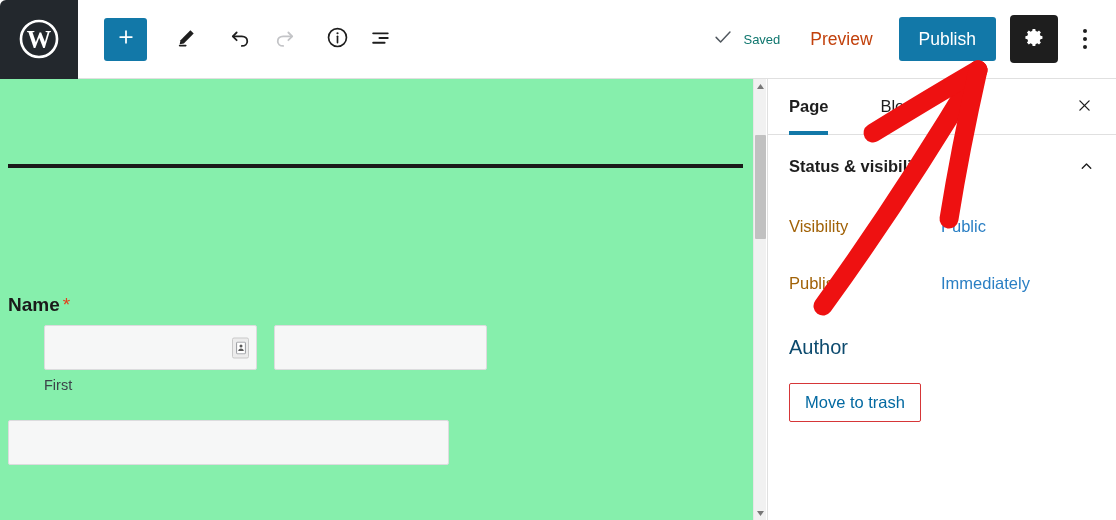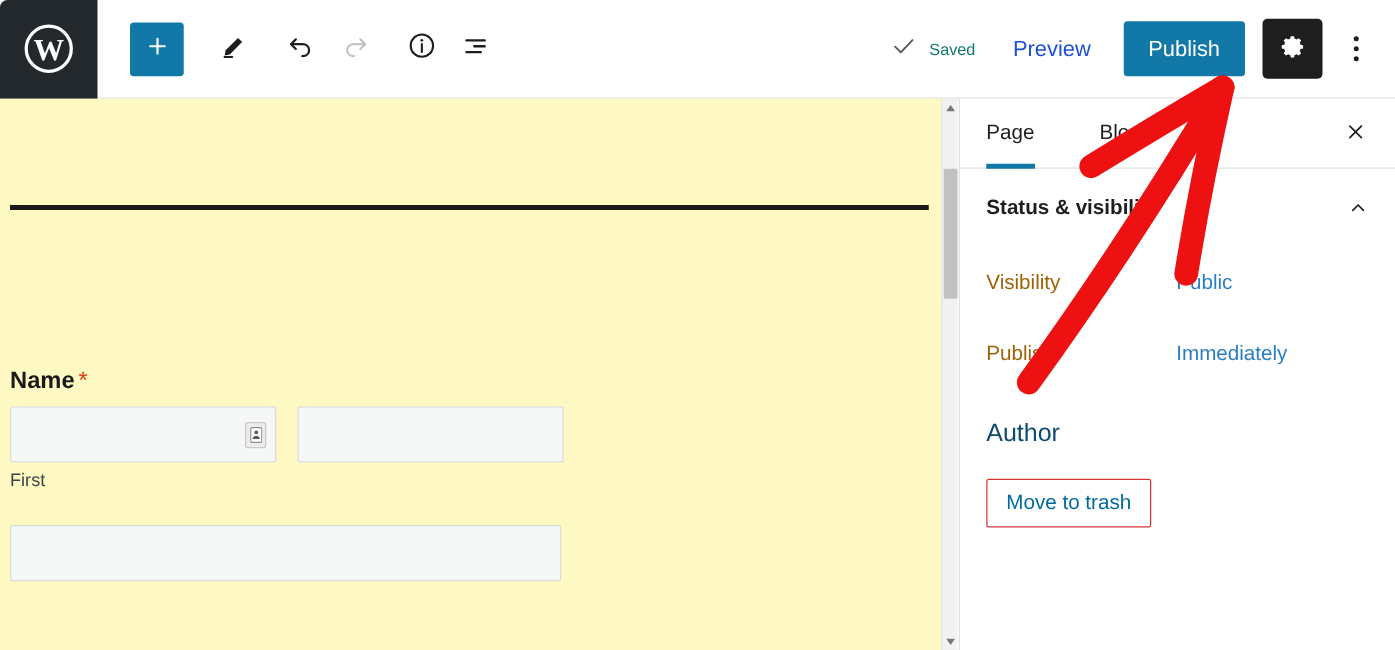--- a/index.html
+++ b/index.html
@@ -43,21 +43,21 @@
   .tb-gap { width: 9px; }
 
   .tb-right {
     margin-left: auto;
     display: flex; align-items: center;
     padding-right: 14px;
   }
   .saved-wrap { display: flex; align-items: center; gap: 9px; margin-right: 30px; }
   .saved-text { color: #0f766e; font-size: 13px; }
   .preview-link {
-    color: #1d4ed8; font-size: 17.5px; margin-right: 26px; cursor: pointer;
+    color: #c2410c; font-size: 17.5px; margin-right: 26px; cursor: pointer;
     background: none; border: none; font-family: inherit;
   }
   .publish-btn {
     background: #1278a8; color: #ffffff;
     font-size: 17.5px; font-family: inherit;
     border: none; border-radius: 3px;
     padding: 0 20px; height: 44px;
     cursor: pointer; margin-right: 14px;
   }
   .gear-btn {
@@ -70,36 +70,36 @@
     width: 34px; height: 44px; background: transparent; border: none;
     display: flex; flex-direction: column; align-items: center; justify-content: center;
     gap: 4px; cursor: pointer;
   }
   .kebab-dot { width: 4px; height: 4px; border-radius: 50%; background: #1e1e1e; }
 
   
   .canvas {
     position: absolute; top: 79px; left: 0;
     width: 753px; height: 441px;
-    background: #fef9c3;
+    background: #86efac;
     overflow: hidden;
   }
   .title-rule {
     position: absolute; left: 8px; top: 85px;
     width: 735px; height: 4px; background: #1a1a1a;
   }
   .form-area { position: absolute; left: 8px; top: 215px; width: 700px; }
 
   .field-label {
     font-size: 19px; font-weight: bold; color: #1a1a1a;
     margin-bottom: 9px; display: block;
   }
   .req { color: #e2401c; font-weight: normal; margin-left: 3px; }
 
-  .name-row { display: flex; gap: 17px; }
+  .name-row { display: flex; gap: 17px; margin-left: 36px; }
   .name-col { width: 213px; }
   .text-input {
     width: 100%; height: 45px;
     background: #f6f7f7; border: 1px solid #dcdcde; border-radius: 2px;
     font-family: inherit; font-size: 15px; color: #1a1a1a;
     padding: 0 10px;
   }
   .input-wrap { position: relative; }
   .autofill-icon {
     position: absolute; right: 8px; top: 50%; transform: translateY(-50%);
@@ -141,21 +141,21 @@
     position: relative; height: 56px;
     display: flex; align-items: center;
     border-bottom: 1px solid #e0e0e0;
     padding-left: 21px;
   }
   .sb-tab {
     font-size: 16.5px; color: #1e1e1e; font-family: inherit;
     background: none; border: none; cursor: pointer;
     padding: 0; margin-right: 52px; position: relative; height: 56px;
   }
-  .sb-tab.active { font-weight: normal; }
+  .sb-tab.active { font-weight: bold; }
   .sb-tab.active::after {
     content: ""; position: absolute;
     left: 0; right: 0; bottom: 0; height: 4px; background: #1278a8;
   }
   .close-btn {
     position: absolute; right: 14px; top: 50%; transform: translateY(-50%);
     width: 36px; height: 36px; background: none; border: none; cursor: pointer;
     display: flex; align-items: center; justify-content: center;
   }
   .panel-header {

